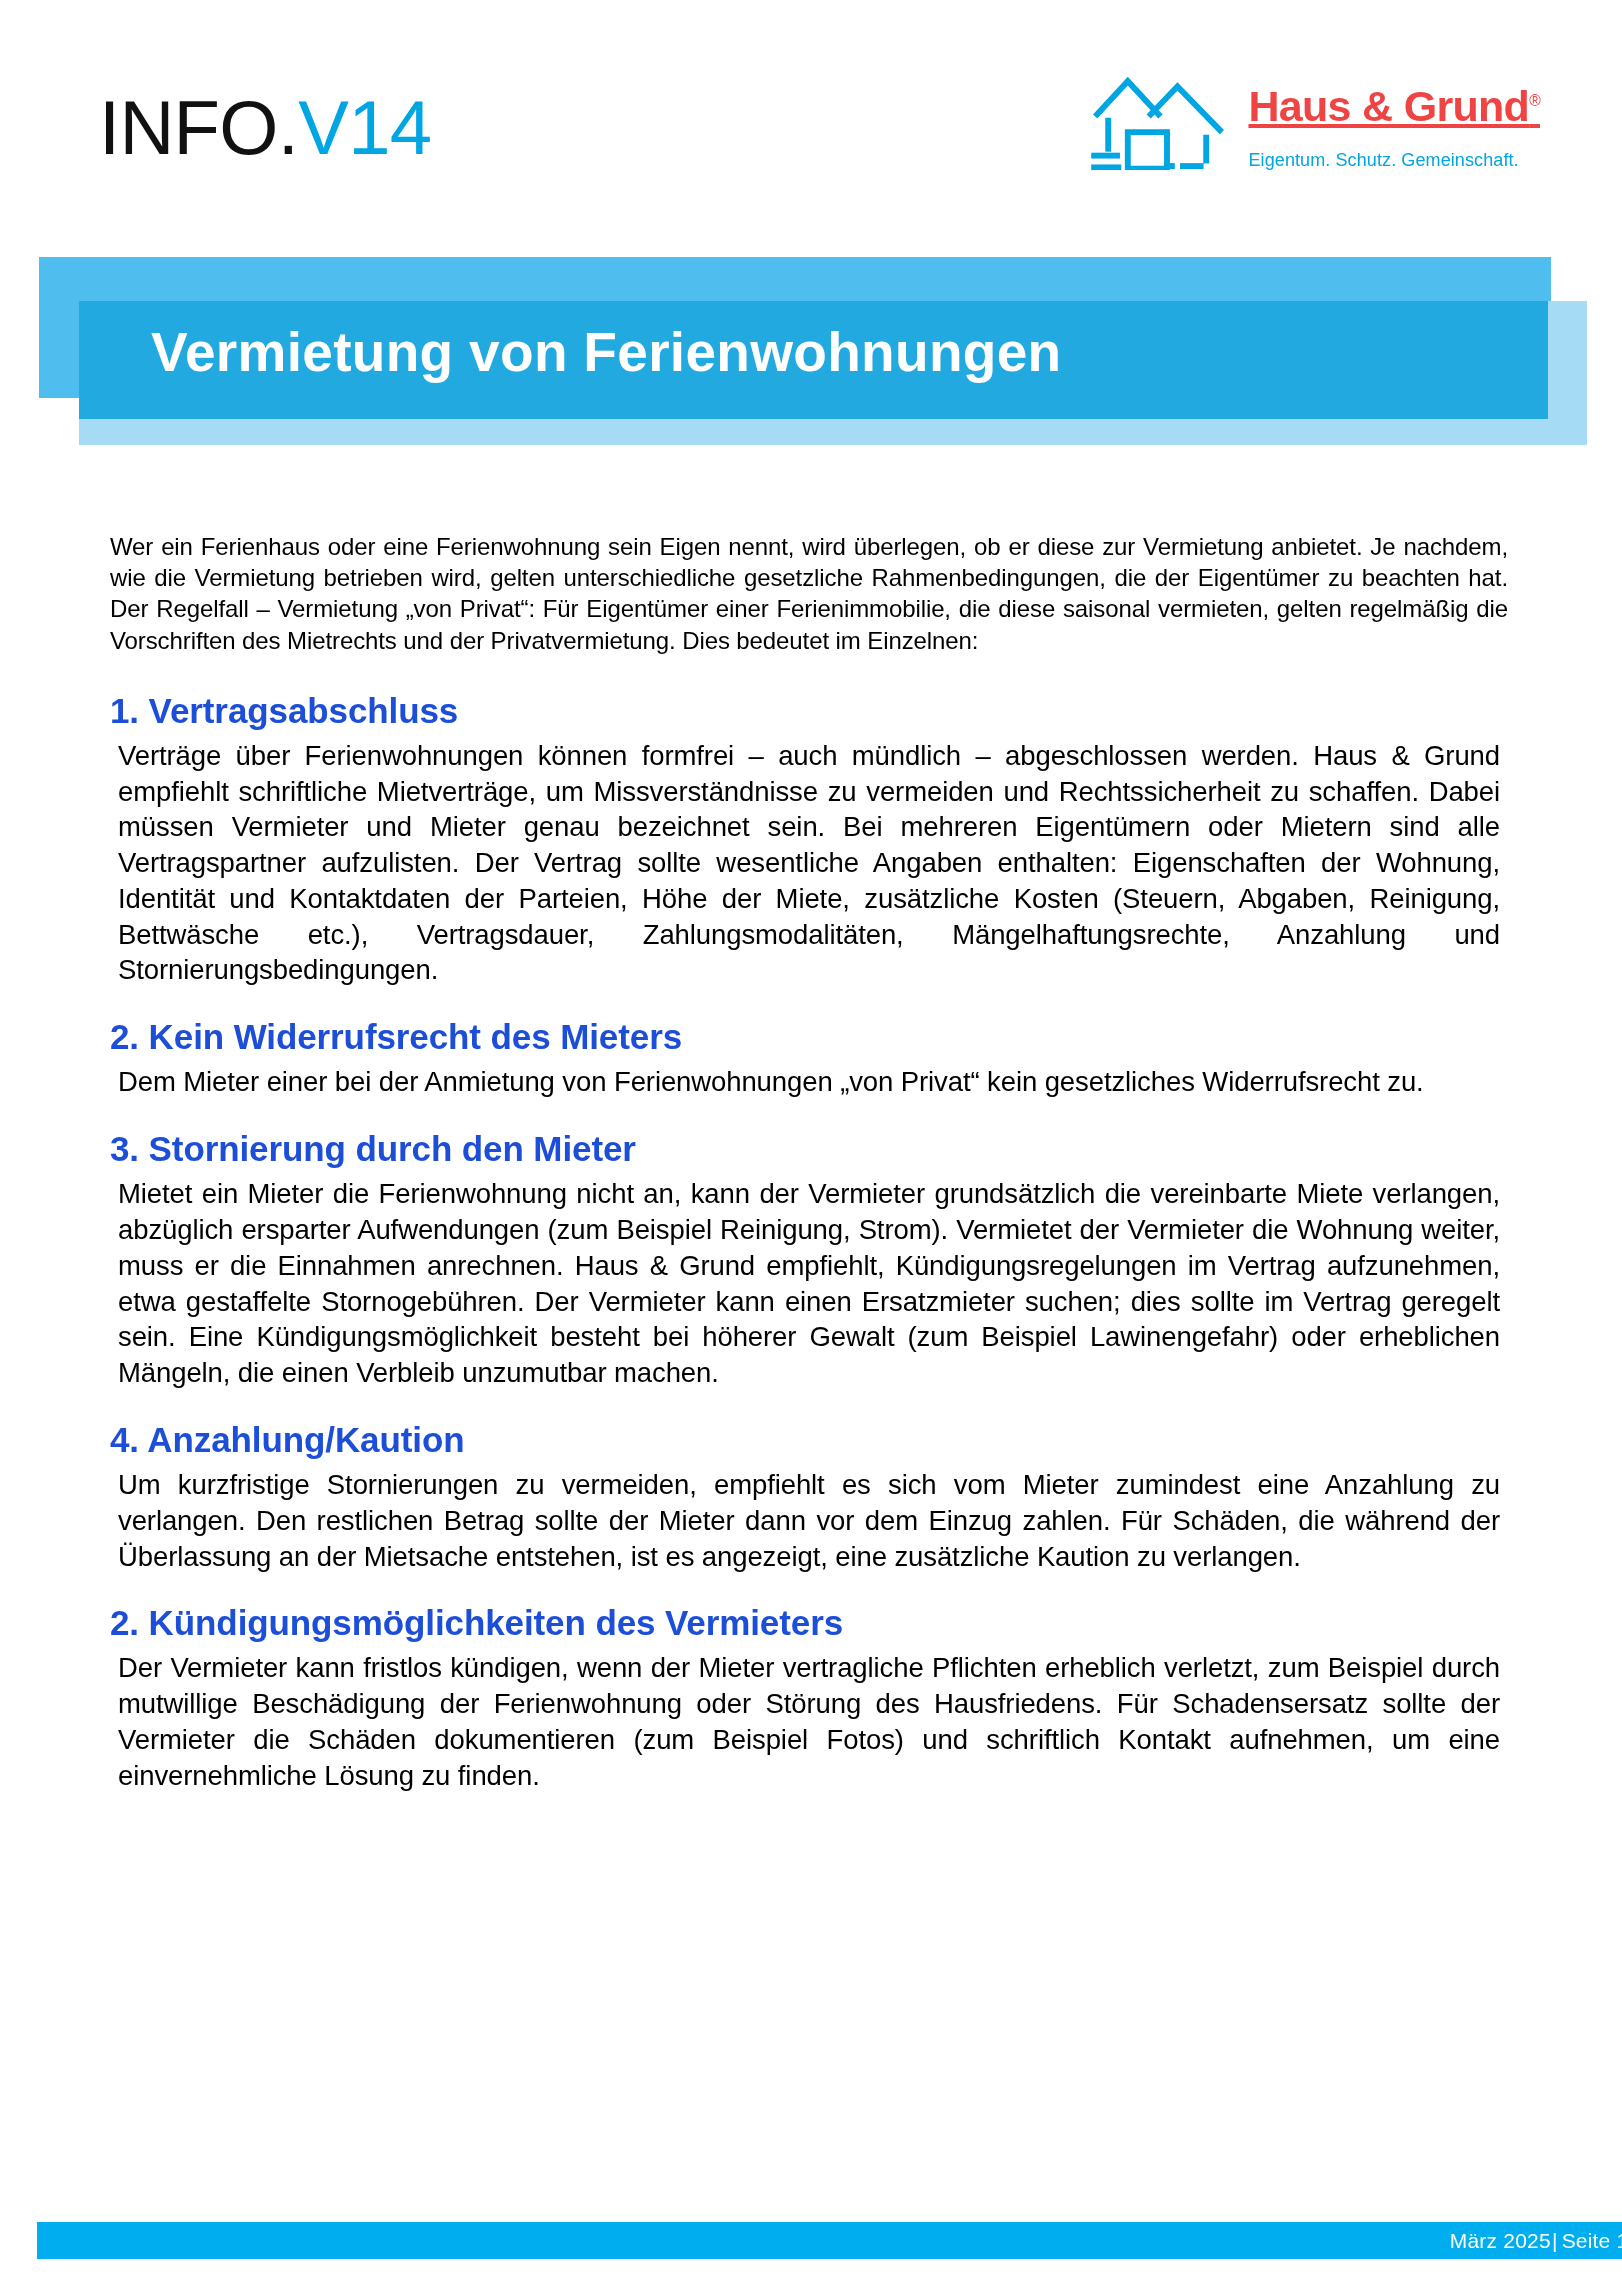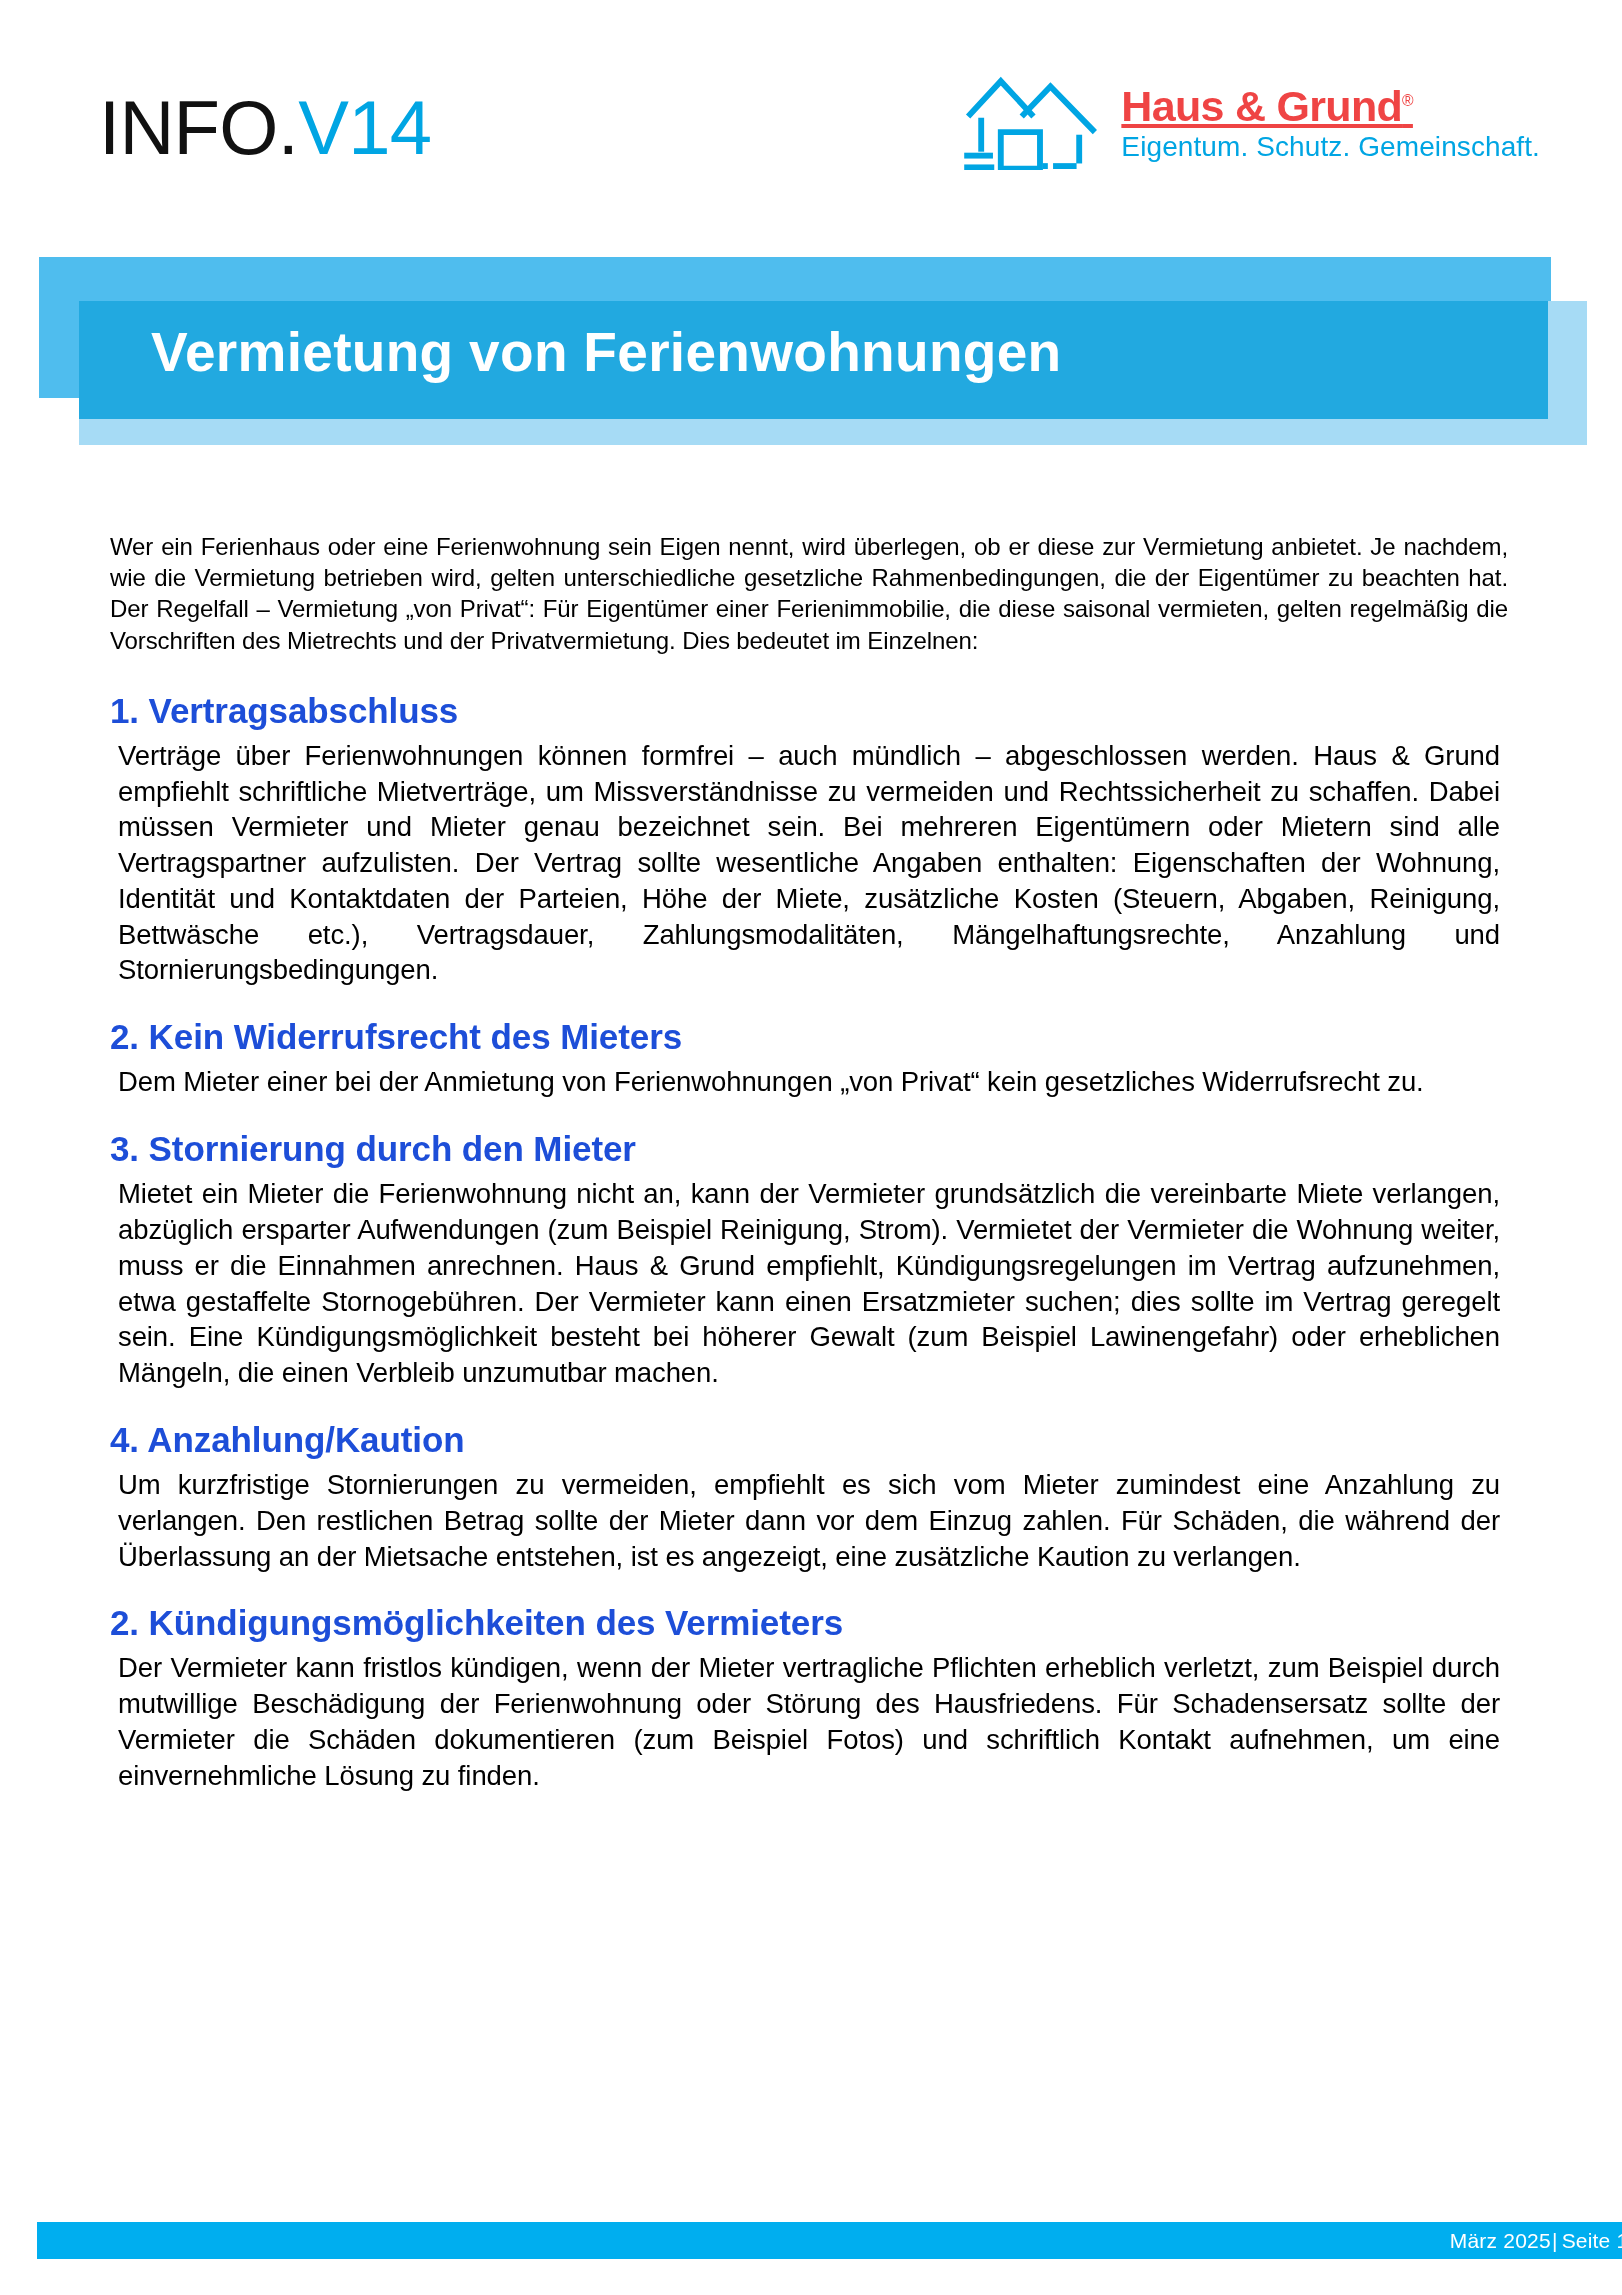--- a/index.html
+++ b/index.html
@@ -56,22 +56,22 @@
     white-space: nowrap;
     letter-spacing: -0.7px;
     text-decoration: underline;
   }
   .logo-word sup {
     font-size: 15.7px;
     vertical-align: super;
     font-weight: 400;
   }
   .logo-claim {
-    margin-top: 3px;
-    font-size: 28px;
+    margin-top: 22px;
+    font-size: 18px;
     font-weight: 400;
     color: #00A5E3;
     white-space: nowrap;
     letter-spacing: 0.1px;
   }
 
   
   .banner-wrap {
     position: absolute;
     left: 0; top: 257px;

